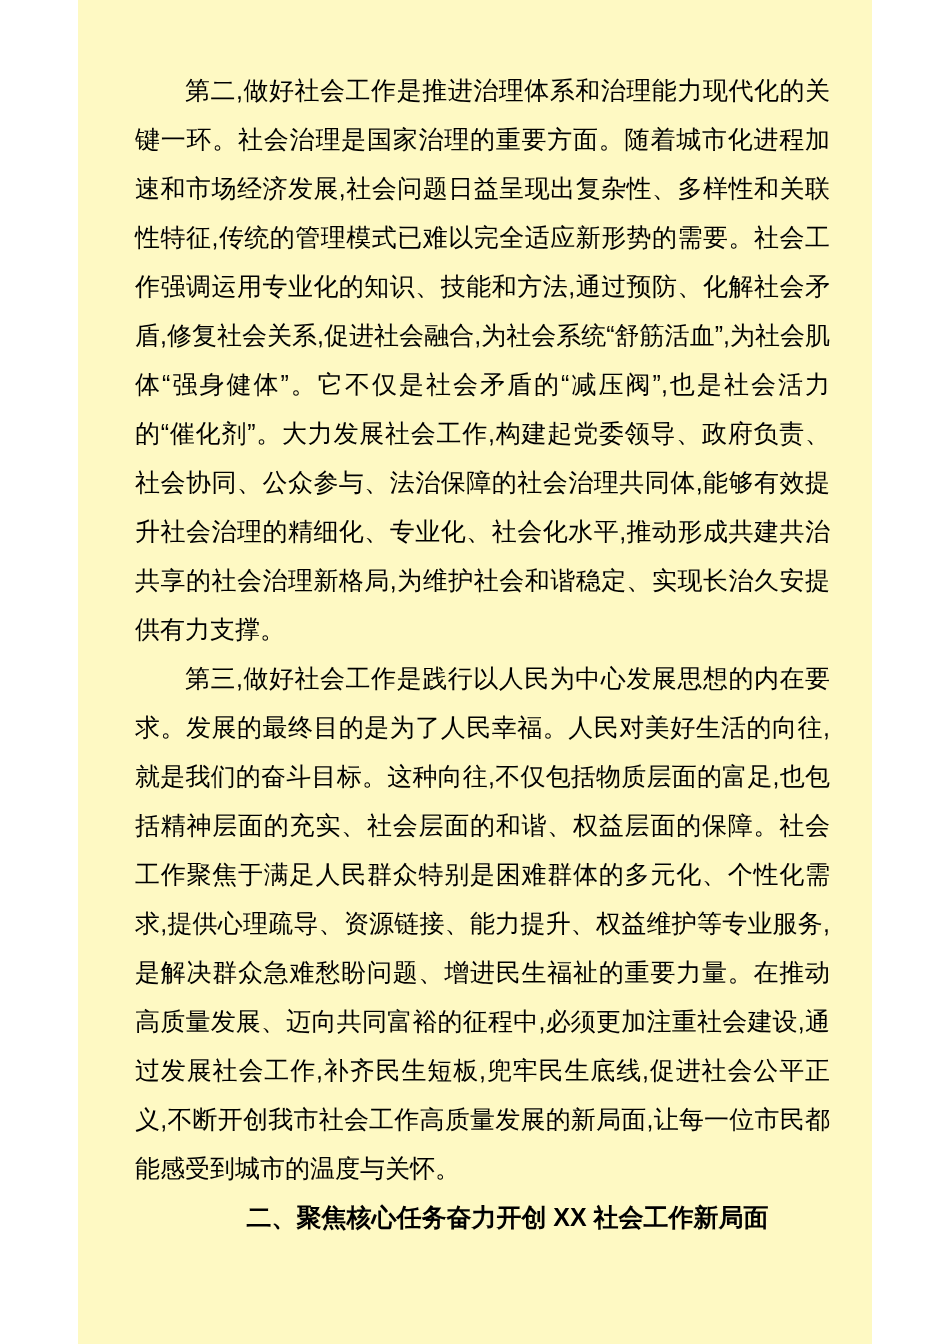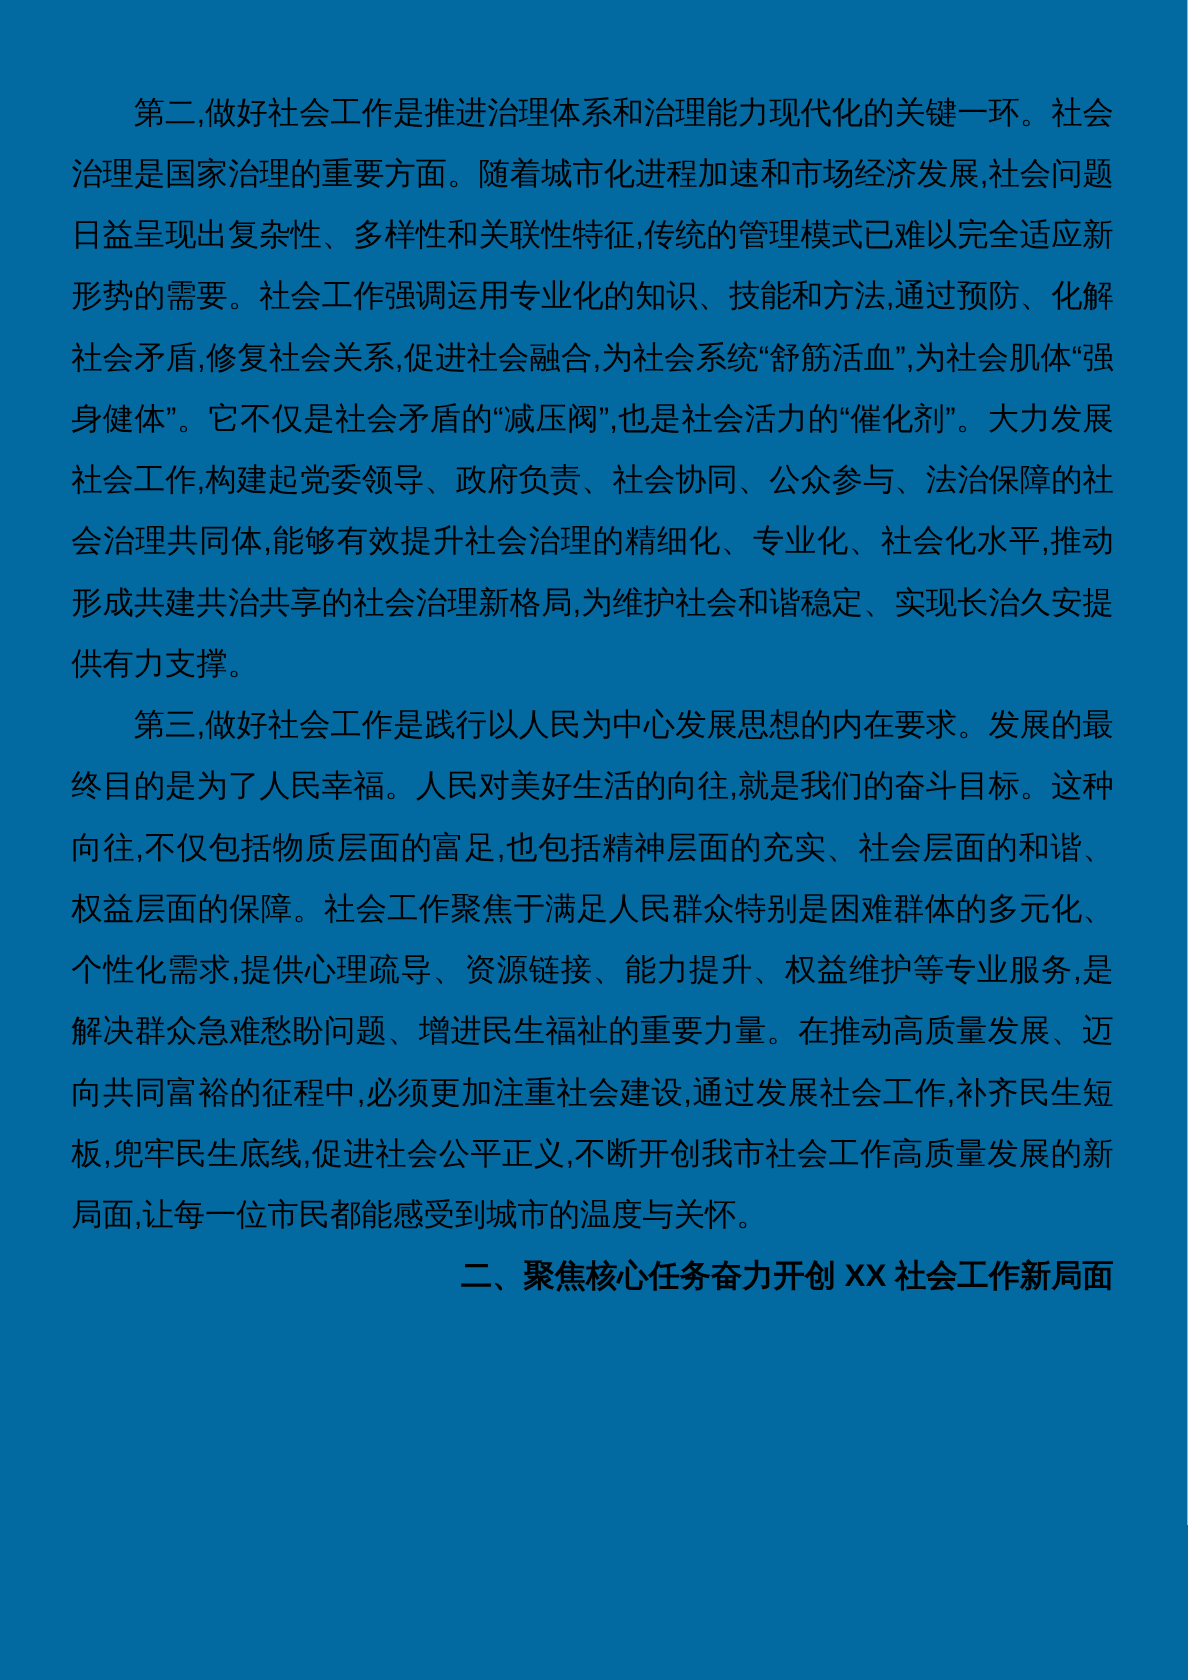--- a/index.html
+++ b/index.html
@@ -2,43 +2,43 @@
 <html><head>
 <meta charset="utf-8">
 <style>
   html, body {
     margin: 0;
     padding: 0;
     background: #ffffff;
   }
   .page {
     position: relative;
-    width: 950px;
+    width: 794px;
     height: 1344px;
     margin: 0 auto;
-    background: #0369a1;
+    background: #fef9c3;
     box-sizing: border-box;
-    padding: 66px 59px 0 57px;
+    padding: 66px 42px 0 57px;
     overflow: hidden;
     font-family: "Liberation Sans", "DejaVu Sans", sans-serif;
     color: #000000;
   }
   .para {
     margin: 0;
     font-size: 25px;
     line-height: 49px;
     text-align: justify;
     text-justify: inter-character;
     text-indent: 2em;
     color: #000000;
     word-break: break-all;
   }
   .para.heading {
     font-weight: 700;
-    text-align: right;
+    text-align: center;
   }
 </style>
 </head>
 <body>
 
 <div class="page">
   <div id="paragraphs">
       <p class="para body">第二,做好社会工作是推进治理体系和治理能力现代化的关键一环。社会治理是国家治理的重要方面。随着城市化进程加速和市场经济发展,社会问题日益呈现出复杂性、多样性和关联性特征,传统的管理模式已难以完全适应新形势的需要。社会工作强调运用专业化的知识、技能和方法,通过预防、化解社会矛盾,修复社会关系,促进社会融合,为社会系统“舒筋活血”,为社会肌体“强身健体”。它不仅是社会矛盾的“减压阀”,也是社会活力的“催化剂”。大力发展社会工作,构建起党委领导、政府负责、社会协同、公众参与、法治保障的社会治理共同体,能够有效提升社会治理的精细化、专业化、社会化水平,推动形成共建共治共享的社会治理新格局,为维护社会和谐稳定、实现长治久安提供有力支撑。</p>
       <p class="para body">第三,做好社会工作是践行以人民为中心发展思想的内在要求。发展的最终目的是为了人民幸福。人民对美好生活的向往,就是我们的奋斗目标。这种向往,不仅包括物质层面的富足,也包括精神层面的充实、社会层面的和谐、权益层面的保障。社会工作聚焦于满足人民群众特别是困难群体的多元化、个性化需求,提供心理疏导、资源链接、能力提升、权益维护等专业服务,是解决群众急难愁盼问题、增进民生福祉的重要力量。在推动高质量发展、迈向共同富裕的征程中,必须更加注重社会建设,通过发展社会工作,补齐民生短板,兜牢民生底线,促进社会公平正义,不断开创我市社会工作高质量发展的新局面,让每一位市民都能感受到城市的温度与关怀。</p>
       <p class="para heading">二、聚焦核心任务奋力开创 XX 社会工作新局面</p>

